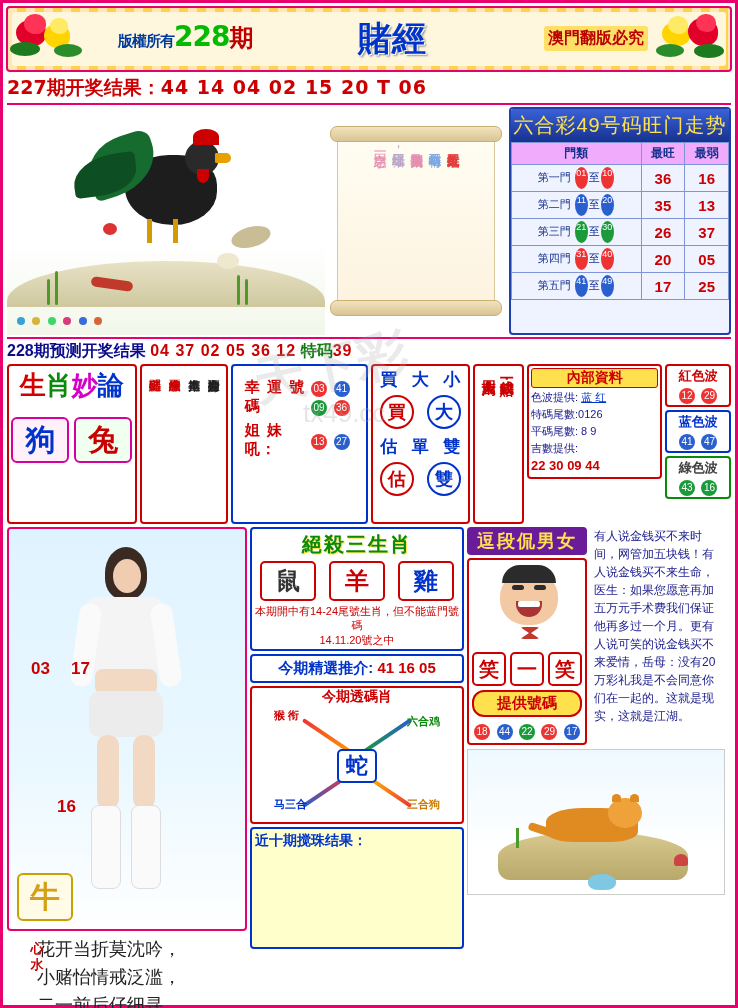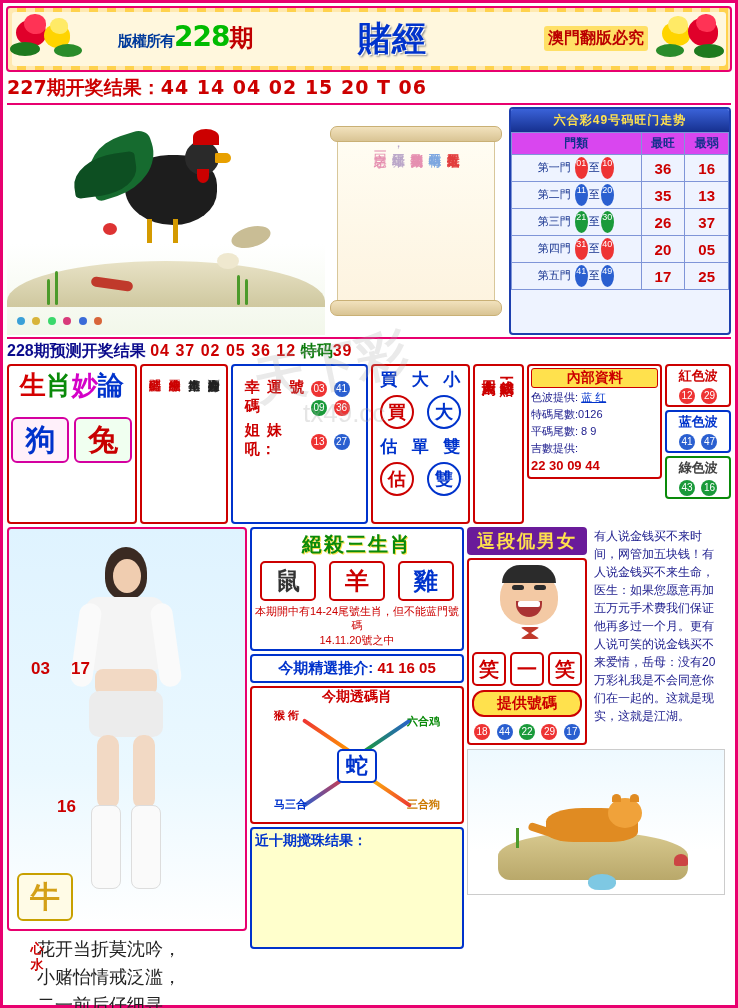--- a/index.html
+++ b/index.html
@@ -130,30 +130,30 @@
   .poem .c-grey { color:#b9a6c8; }
 
   
   .blue-table {
     width: 222px; margin: 2px 4px 0 2px;
     border:2px solid #1e3fae; border-radius:4px;
     background:#eef3ff; overflow:hidden;
   }
   .blue-table .bt-title {
     background: linear-gradient(#3a62d8,#16308f);
-    color:#ffe14d; font-weight:bold; font-size:12px;
+    color:#ffe14d; font-weight:normal; font-size:20px;
     text-align:center; padding:3px 0;
     letter-spacing:1px;
   }
   .bt-grid { width:100%; border-collapse:collapse; font-size:12px; }
   .bt-grid th, .bt-grid td {
     border:1px solid #7f95d8; text-align:center; padding:2px 1px;
     color:#13308d;
   }
-  .bt-grid th { background:#d946ef; font-weight:bold; }
+  .bt-grid th { background:#f0abfc; font-weight:bold; }
   .bt-grid td.val { font-weight:bold; color:#cc0000; font-size:15px; }
   .bt-grid td.range { font-size:11px; white-space:nowrap; }
   .ball {
     display:inline-block; width:13px;height:22px;border-radius:50%;
     color:#fff; font-size:9px; line-height:13px; text-align:center;
     vertical-align:middle; margin:0 1px;
   }
   .ball.red { background:#e33; }
   .ball.blue { background:#2a5fd0; }
   .ball.green { background:#1a9a3a; }

